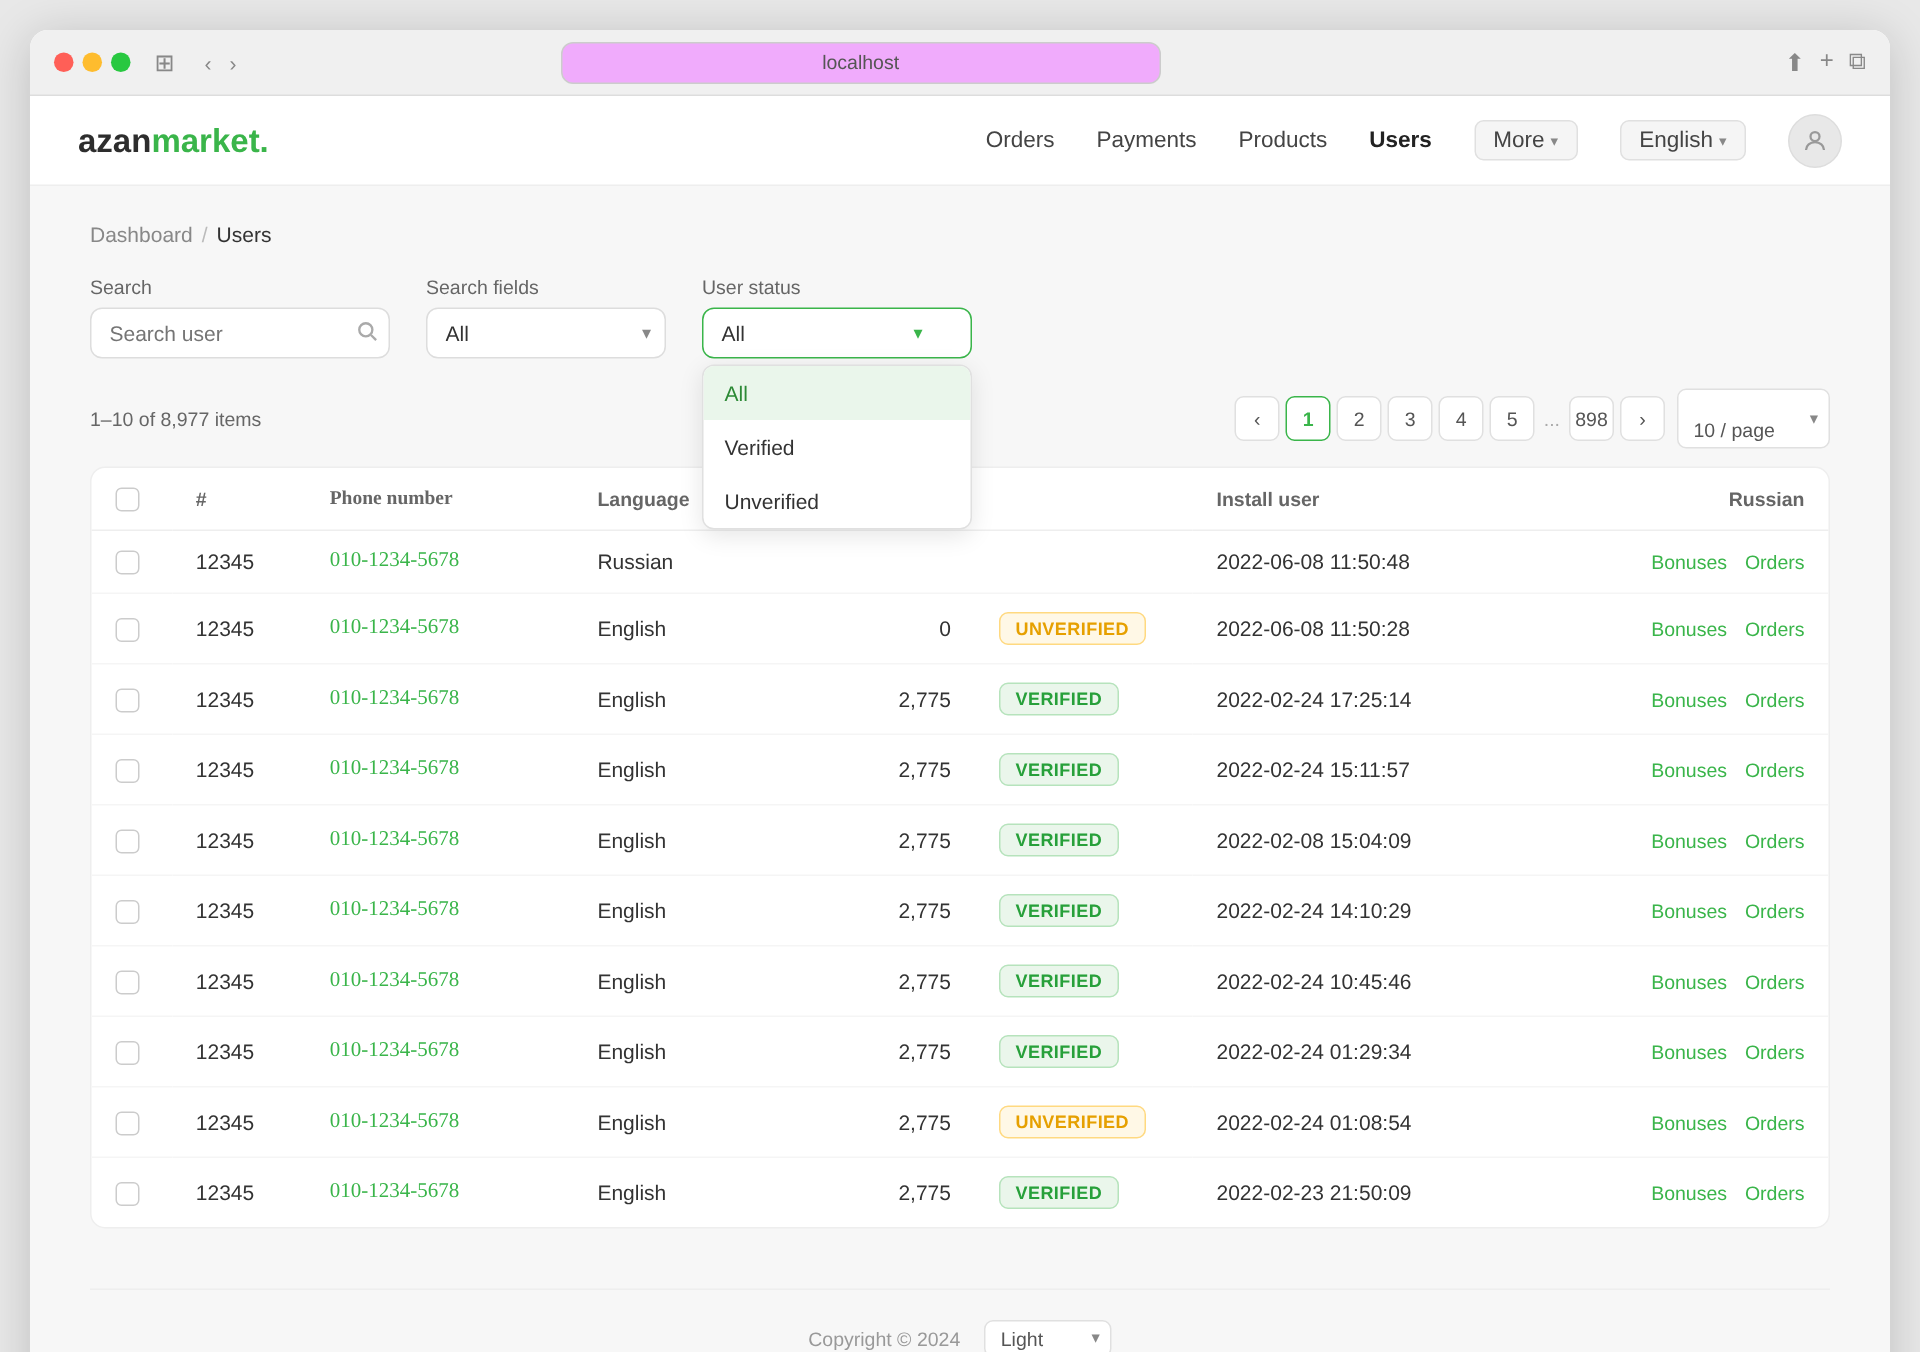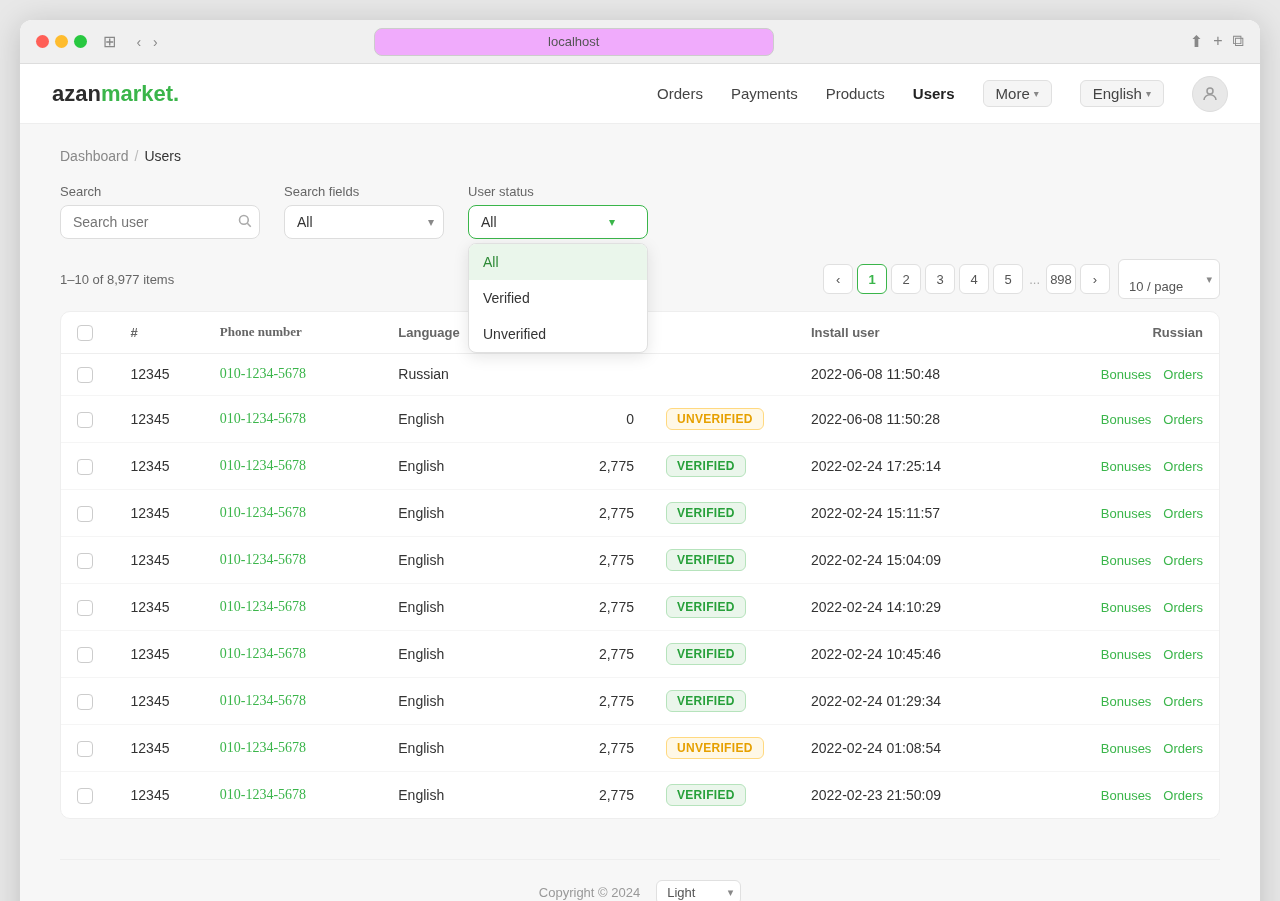--- a/index.html
+++ b/index.html
@@ -600,21 +600,21 @@
     <td class="col-checkbox">
       <span class="checkbox-custom"></span>
     </td>
     <td class="col-id">12345</td>
     <td class="col-phone">
       <a class="phone-link">010-1234-5678</a>
     </td>
     <td class="col-lang">English</td>
     <td class="col-score" style="text-align:right;">2,775</td>
     <td class="col-status"><span class="badge badge-verified">VERIFIED</span></td>
-    <td class="col-install">2022-02-24 15:04:09</td>
+    <td class="col-install">2022-02-08 15:04:09</td>
     <td class="col-action" style="text-align:right;">
       <a class="action-link">Bonuses</a>
       <a class="action-link">Orders</a>
     </td>
   </tr>
               <tr>
     <td class="col-checkbox">
       <span class="checkbox-custom"></span>
     </td>
     <td class="col-id">12345</td>

